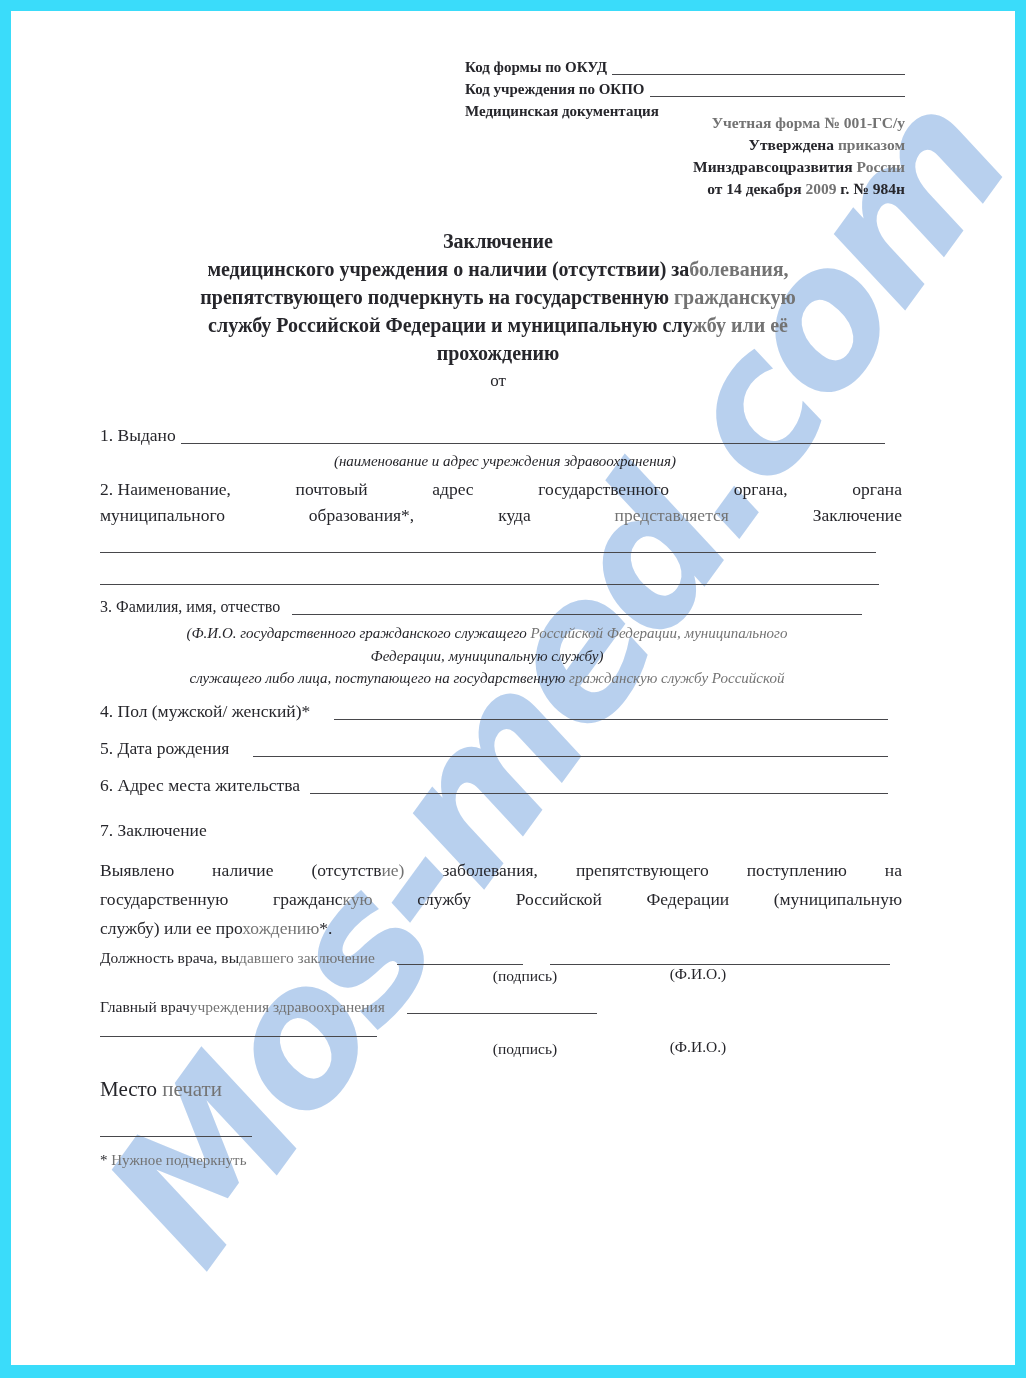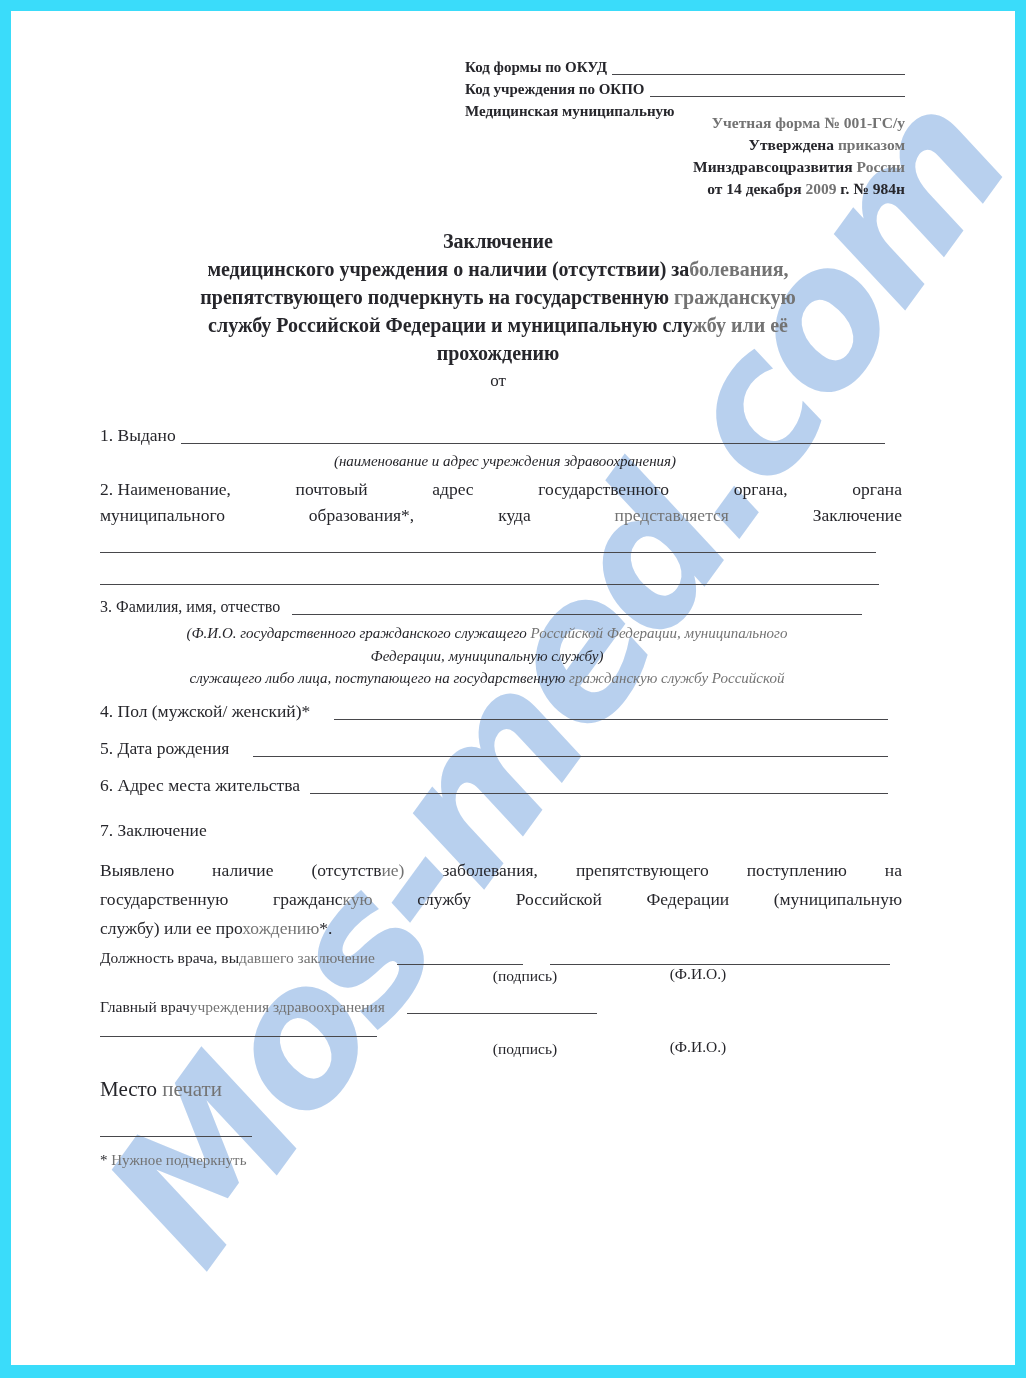--- a/index.html
+++ b/index.html
@@ -42,21 +42,21 @@
   <div class="watermark">Mos-med.com</div>
 
   <div class="r bold s15" style="left:465px;top:57px;width:440px;">
     <span>Код формы по ОКУД</span>
     <span class="ul"></span>
   </div>
   <div class="r bold s15" style="left:465px;top:79px;width:440px;">
     <span>Код учреждения по ОКПО</span>
     <span class="ul"></span>
   </div>
-  <div class="abs bold s15" style="left:465px;top:101px;">Медицинская муниципальную</div>
+  <div class="abs bold s15" style="left:465px;top:101px;">Медицинская документация</div>
 
   <div class="abs right bold" style="left:545px;top:112px;width:360px;font-size:15.5px;line-height:22px;">
     <div><span class="blue">Учетная форма № 001-ГС/у</span></div>
     <div><span>Утверждена </span><span class="blue">приказом</span></div>
     <div><span>Минздравсоцразвития </span><span class="blue">России</span></div>
     <div><span>от 14 декабря </span><span class="blue">2009</span><span> г. № 984н</span></div>
   </div>
 
   <div class="abs center bold s20" style="left:90px;top:227px;width:816px;">
     <div>Заключение</div>

